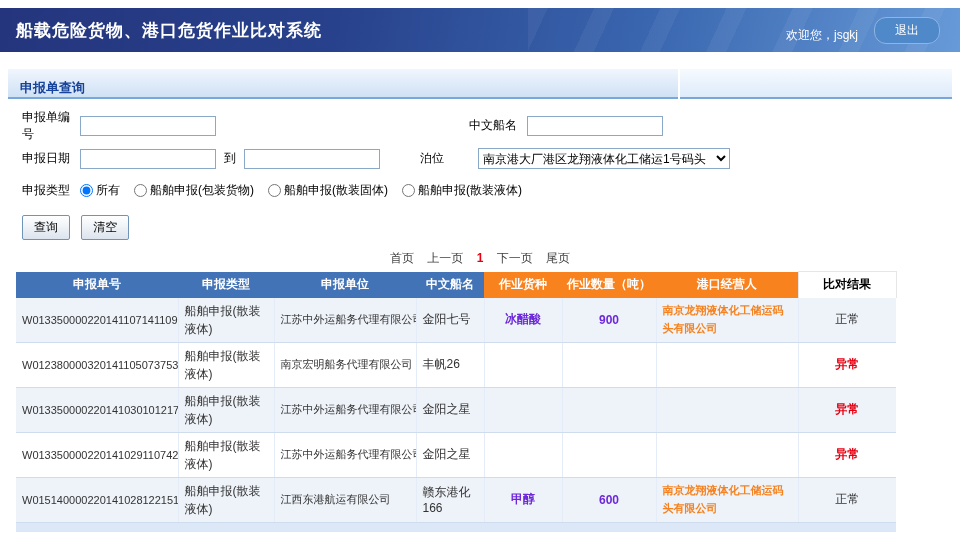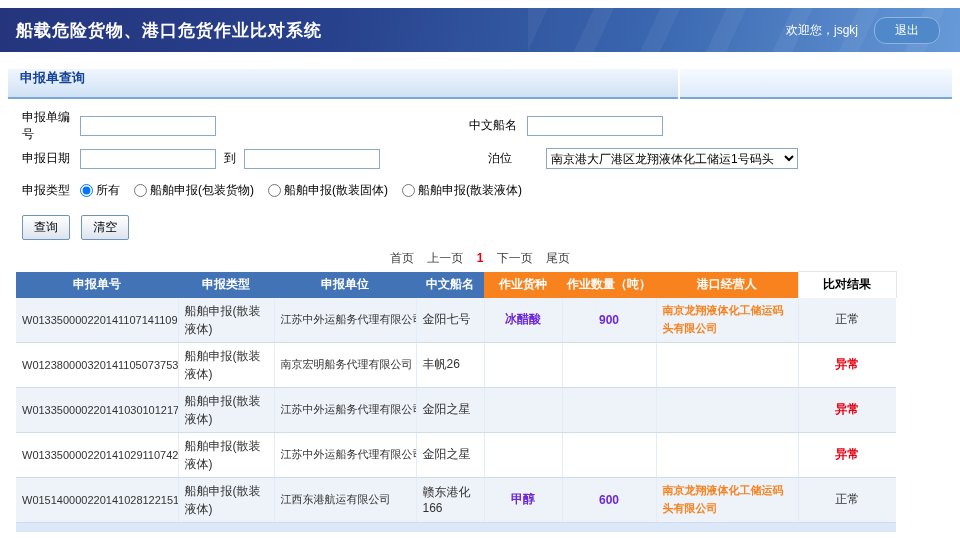--- a/index.html
+++ b/index.html
@@ -14,48 +14,48 @@
     margin-top:8px; height:44px; display:flex; align-items:center;
     background:linear-gradient(100deg,#24357d 0%,#28418c 35%,#3a67b0 68%,#679ad8 100%);
     position:relative; overflow:hidden;
   }
   .topbar::after {
     content:""; position:absolute; right:0; top:0; width:45%; height:100%;
     background:repeating-linear-gradient(115deg, rgba(255,255,255,0.05) 0 18px, rgba(255,255,255,0) 18px 60px);
     pointer-events:none;
   }
   .app-title { color:#fff; font-size:17px; font-weight:bold; letter-spacing:1px; padding-left:16px; }
-  .topbar-right { margin-left:auto; display:flex; align-items:center; gap:16px; padding-right:20px; z-index:1; }
+  .topbar-right { margin-left:auto; display:flex; align-items:flex-end; gap:16px; padding-right:20px; z-index:1; }
   .welcome { color:#fff; font-size:12px; }
   .logout-btn {
     background:#5089ca; border:1px solid #8fb4e2; color:#fff; font-size:12px;
     border-radius:12px; padding:4px 20px; cursor:pointer;
     font-family:inherit;
   }
   
   .section-bar { margin:17px 8px 0 8px; height:30px; display:flex; gap:2px; }
   .section-left {
     flex:1; background:linear-gradient(180deg,#f0f6fd,#cfe1f5);
-    border-bottom:2px solid #7aa7da; display:flex; align-items:flex-start;
+    border-bottom:2px solid #7aa7da; display:flex; align-items:flex-end;
   }
   .section-title { color:#17439b; font-weight:bold; font-size:13px; padding-left:12px; }
   .section-right {
     width:272px; background:linear-gradient(180deg,#f6faff,#ddebfa);
     border-bottom:2px solid #7aa7da;
   }
   
   .content { padding:0 8px; }
   .form-area { padding:16px 0 0 14px; }
   .form-row { display:flex; align-items:center; margin-bottom:12px; height:21px; }
   .lbl { width:58px; color:#000; flex:none; }
   .txt { width:136px; height:20px; border:1px solid #8aa8c8; font-size:12px; padding:0 3px; font-family:inherit; }
   .txt.second { width:136px; }
   .sep { margin:0 8px; color:#000; }
   .lbl-2a { margin-left:253px; }
-  .lbl-2b { margin-left:108px; }
+  .lbl-2b { margin-left:40px; }
   .berth-select { width:252px; height:21px; border:1px solid #8aa8c8; font-size:12px; font-family:inherit; background:#fff; }
   .radio-row { height:18px; }
   .radio-item { display:flex; align-items:center; margin-right:14px; color:#000; }
   .radio-item input { margin-right:3px; }
   .btn-row { margin-top:16px; }
   .form-btn {
     font-size:12px; padding:3px 11px; margin-right:8px; cursor:pointer;
     border:1px solid #6f94b8; border-radius:2px; color:#000;
     background:linear-gradient(180deg,#ffffff,#dde4ee);
     font-family:inherit;

